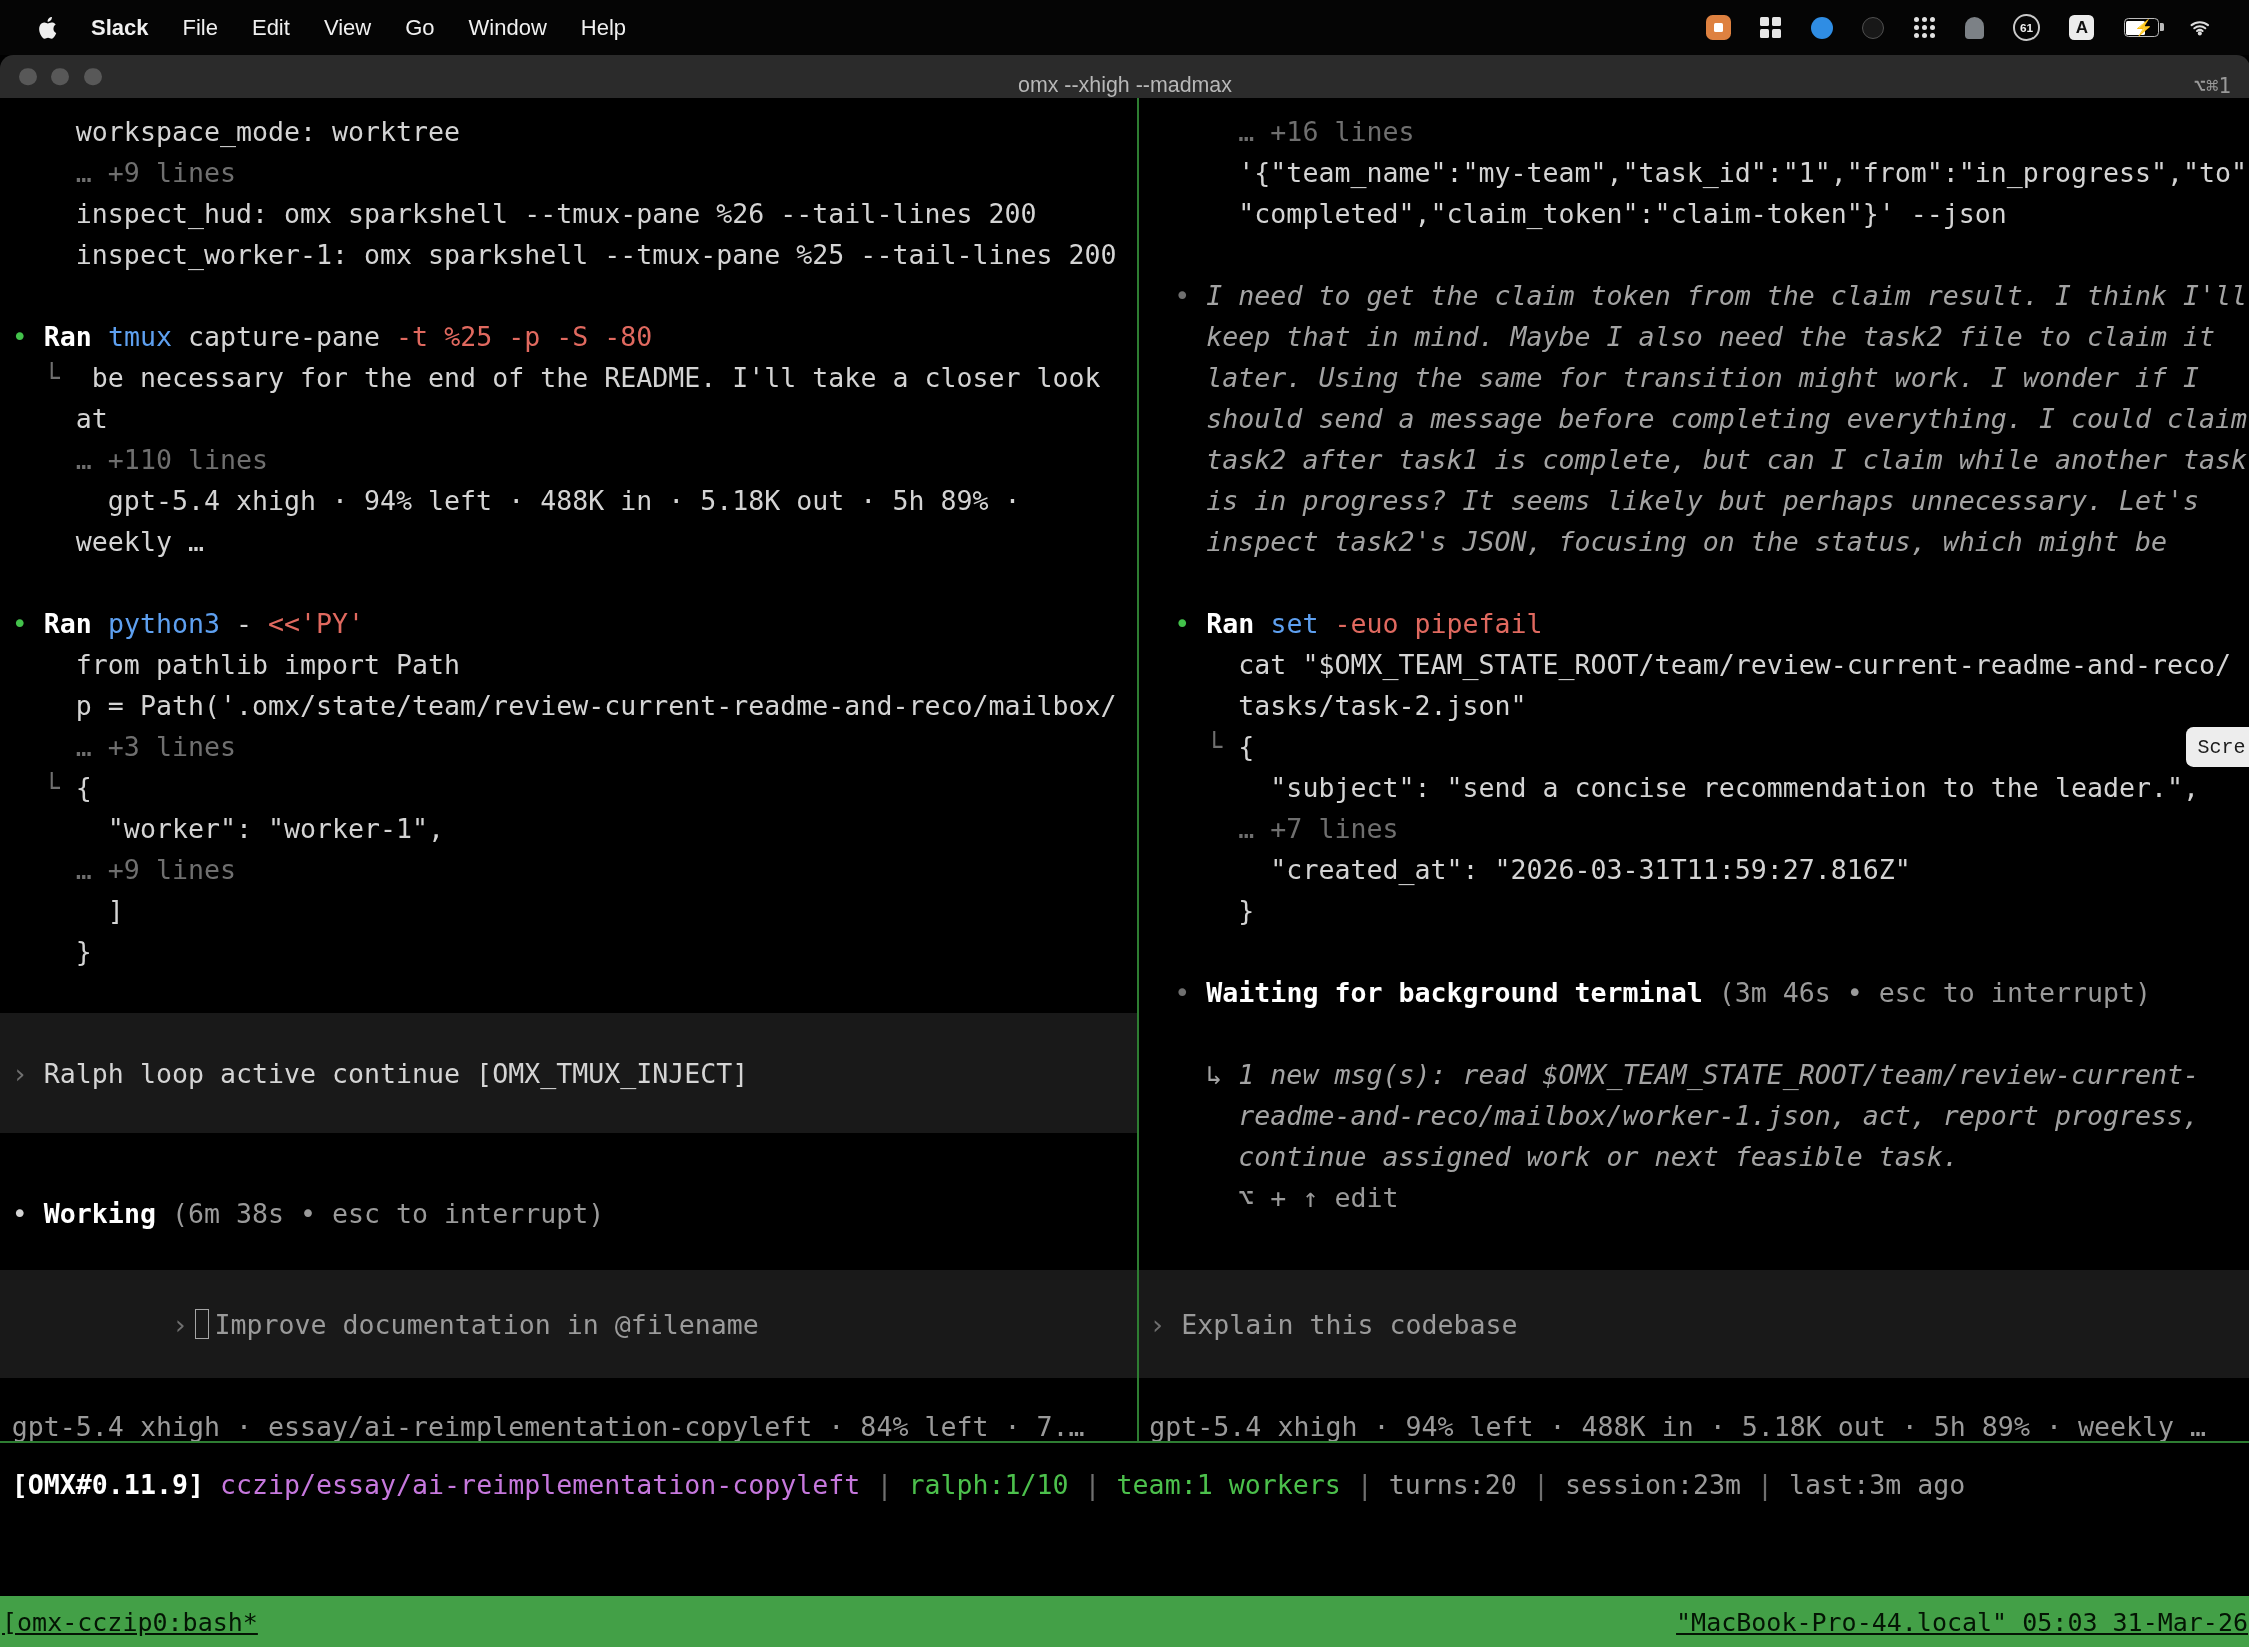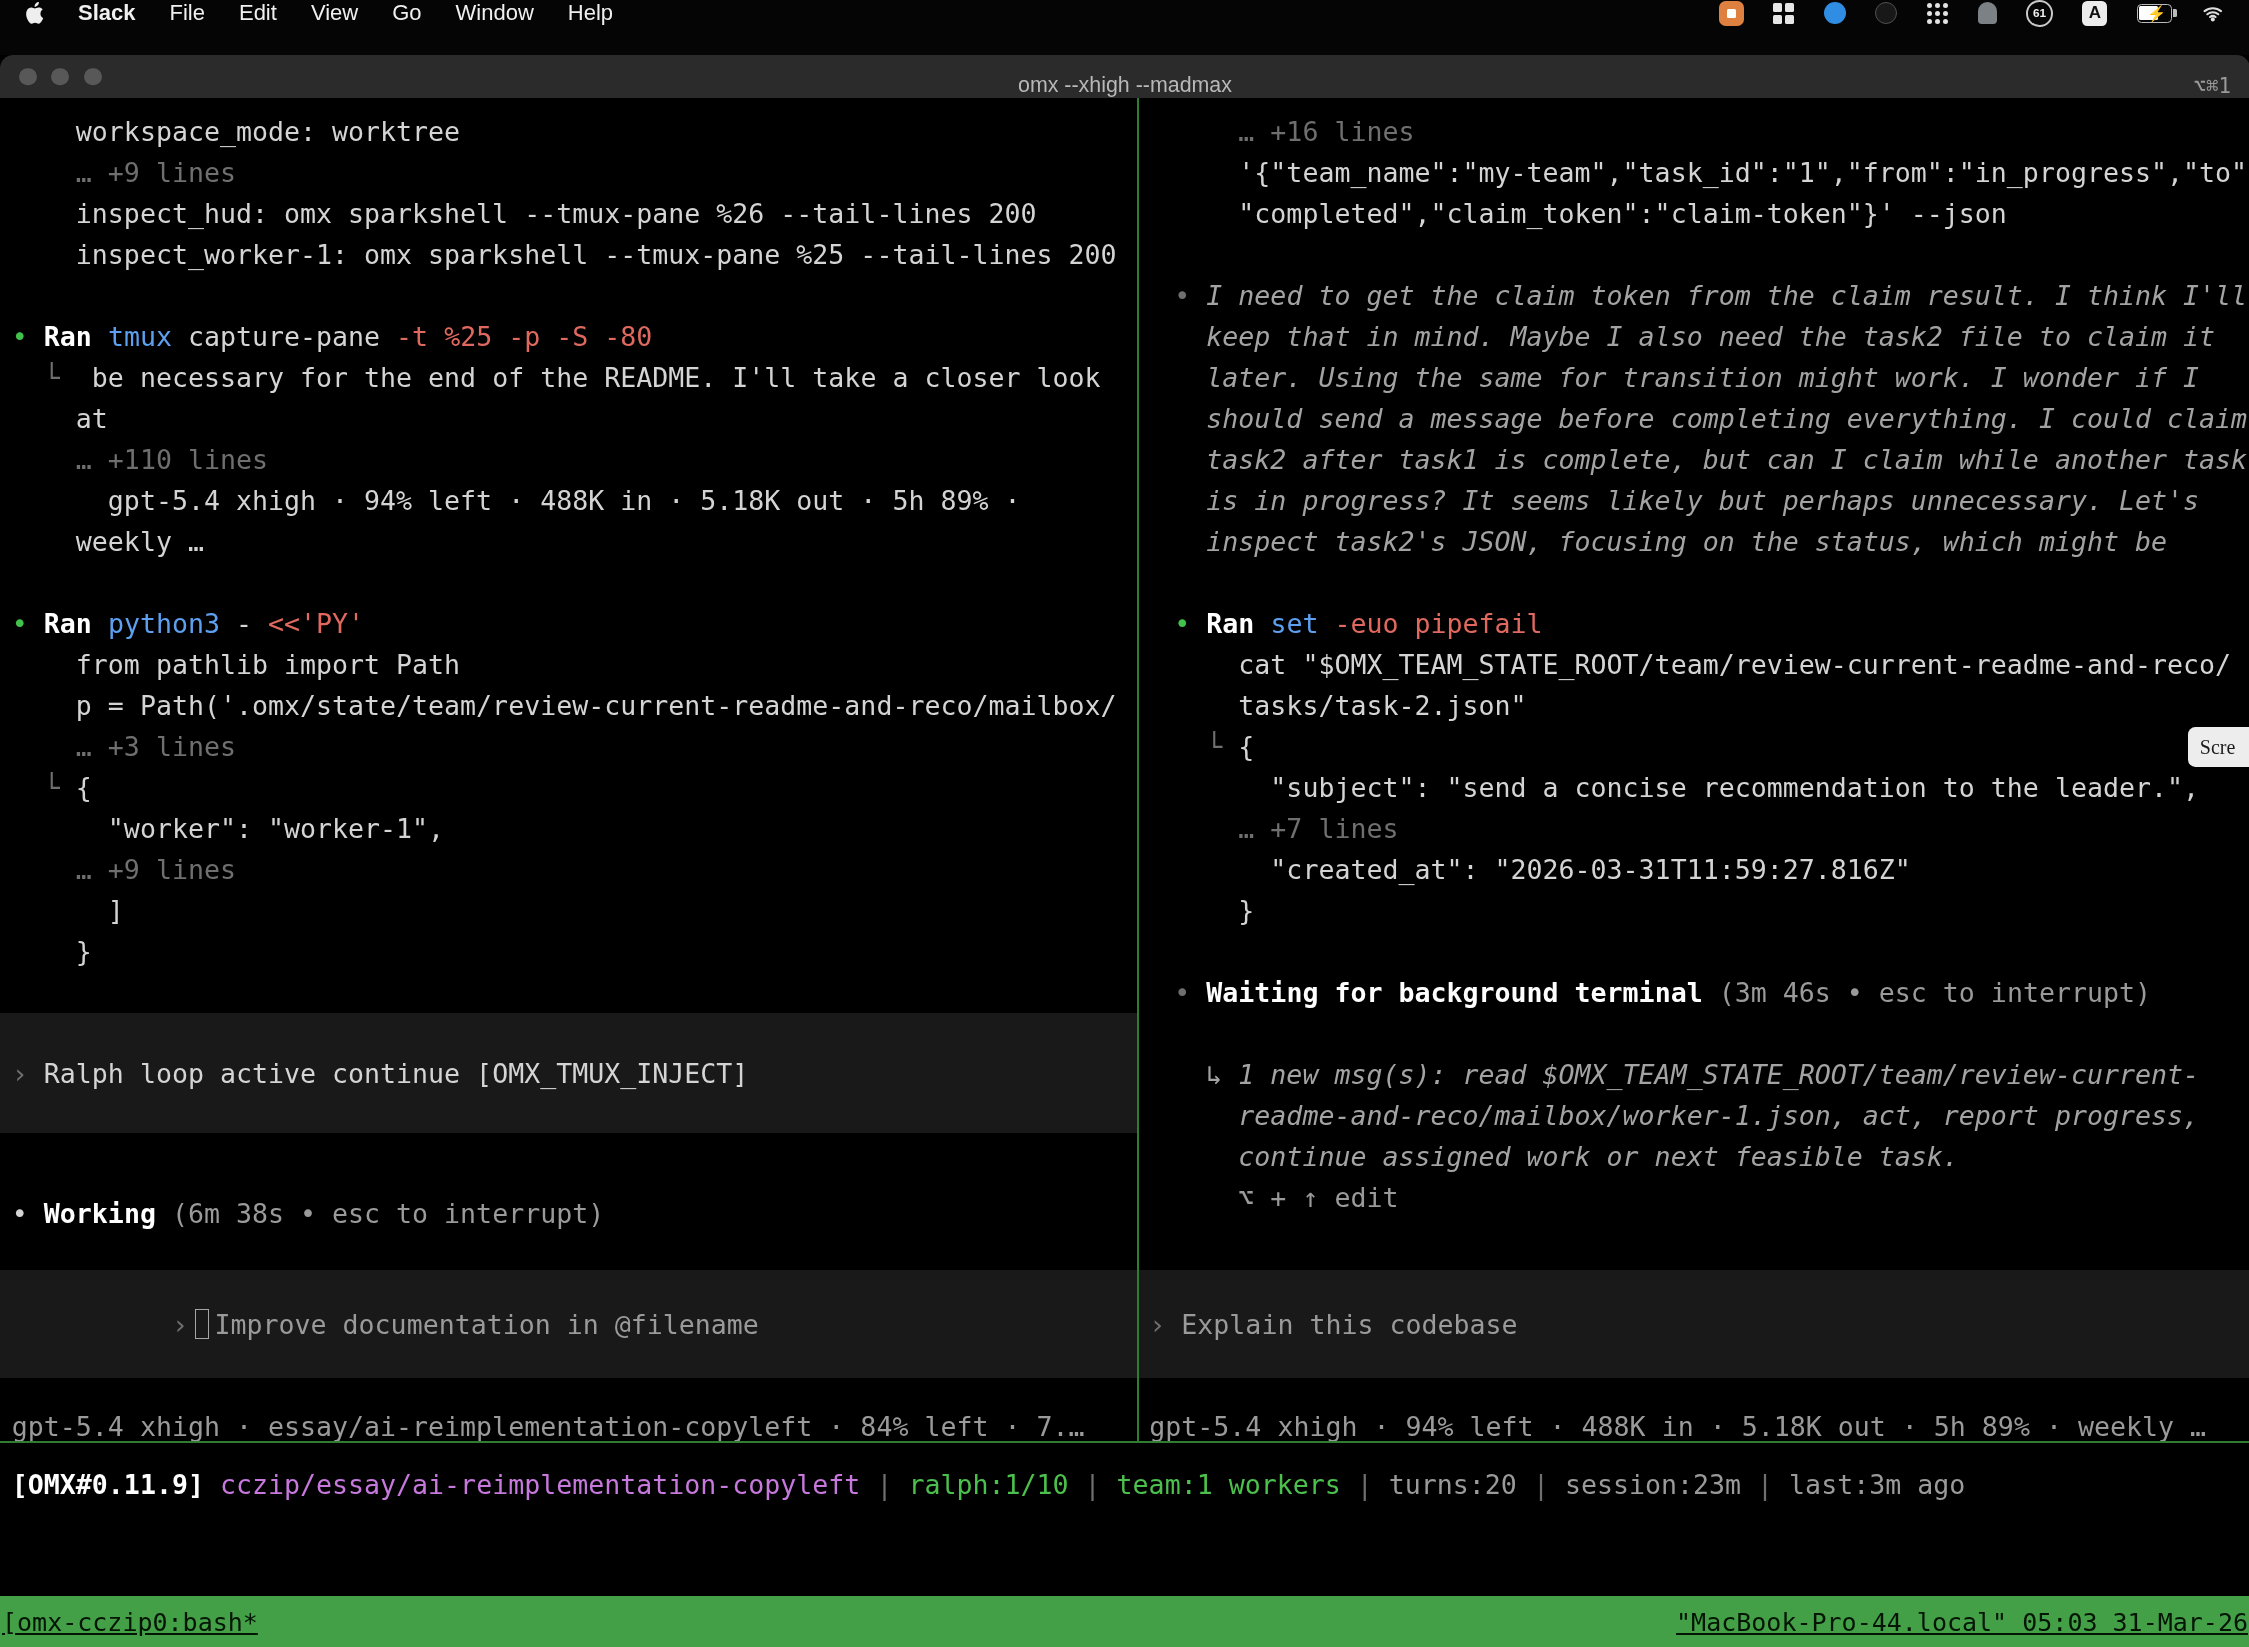--- a/index.html
+++ b/index.html
@@ -6,23 +6,23 @@
   html,body { width:2250px; height:1648px; }
   body {
     background:#000;
     font-family:"DejaVu Sans Mono", monospace;
     overflow:hidden;
     position:relative;
   }
 
   
   .menu-bar {
-    height:55px; background:#050505; display:flex; align-items:flex-start;
+    height:55px; background:#050505; display:flex; align-items:center;
     color:#f0f0f0; font-family:"Liberation Sans", sans-serif; font-size:22px;
-    padding:0 25px;
+    padding:0 38px;
   }
   .menu-left { display:flex; align-items:center; gap:34px; }
   .app-name { font-weight:bold; }
   .menu-items { display:flex; gap:34px; }
   .menu-right { margin-left:auto; display:flex; align-items:center; gap:29.5px; }
 
   .mi { display:inline-flex; align-items:center; justify-content:center; }
   .rec { width:25px; height:25px; border-radius:6.6px; background:#de8140; }
   .rec-inner { width:9.6px; height:9.6px; background:#fff; border-radius:1.5px; }
   .grid4 { display:grid; grid-template-columns:repeat(2,8.9px); grid-gap:3px; }
@@ -91,21 +91,21 @@
   .tmux-bar {
     position:absolute; left:0; right:0; bottom:0; height:52px; background:#43a047;
     color:#041504; display:flex; align-items:center; justify-content:space-between;
     padding:0 2px; font-size:25px; white-space:pre;text-decoration:underline;
   }
 
   .shot-overlay {
     position:absolute; top:727px; right:0; height:40px; min-width:62px;
     background:#ededed; color:#1c1c1c; border-radius:7.4px 0 0 7.4px;
     display:flex; align-items:center; padding:0 4.4px 0 11.8px;
-    font-family:Liberation Serif, serif; font-size:20px;
+    font-family:Liberation Mono, monospace; font-size:20px;
     box-shadow:0 3px 10.3px rgba(0,0,0,.5); z-index:50;margin-left:31px;
   }
 </style>
 </head>
 <body>
 
 <div class="menu-bar">
   <div class="menu-left">
     <span class="mi">
       <svg width="19" height="22" viewBox="0 0 17 20">

